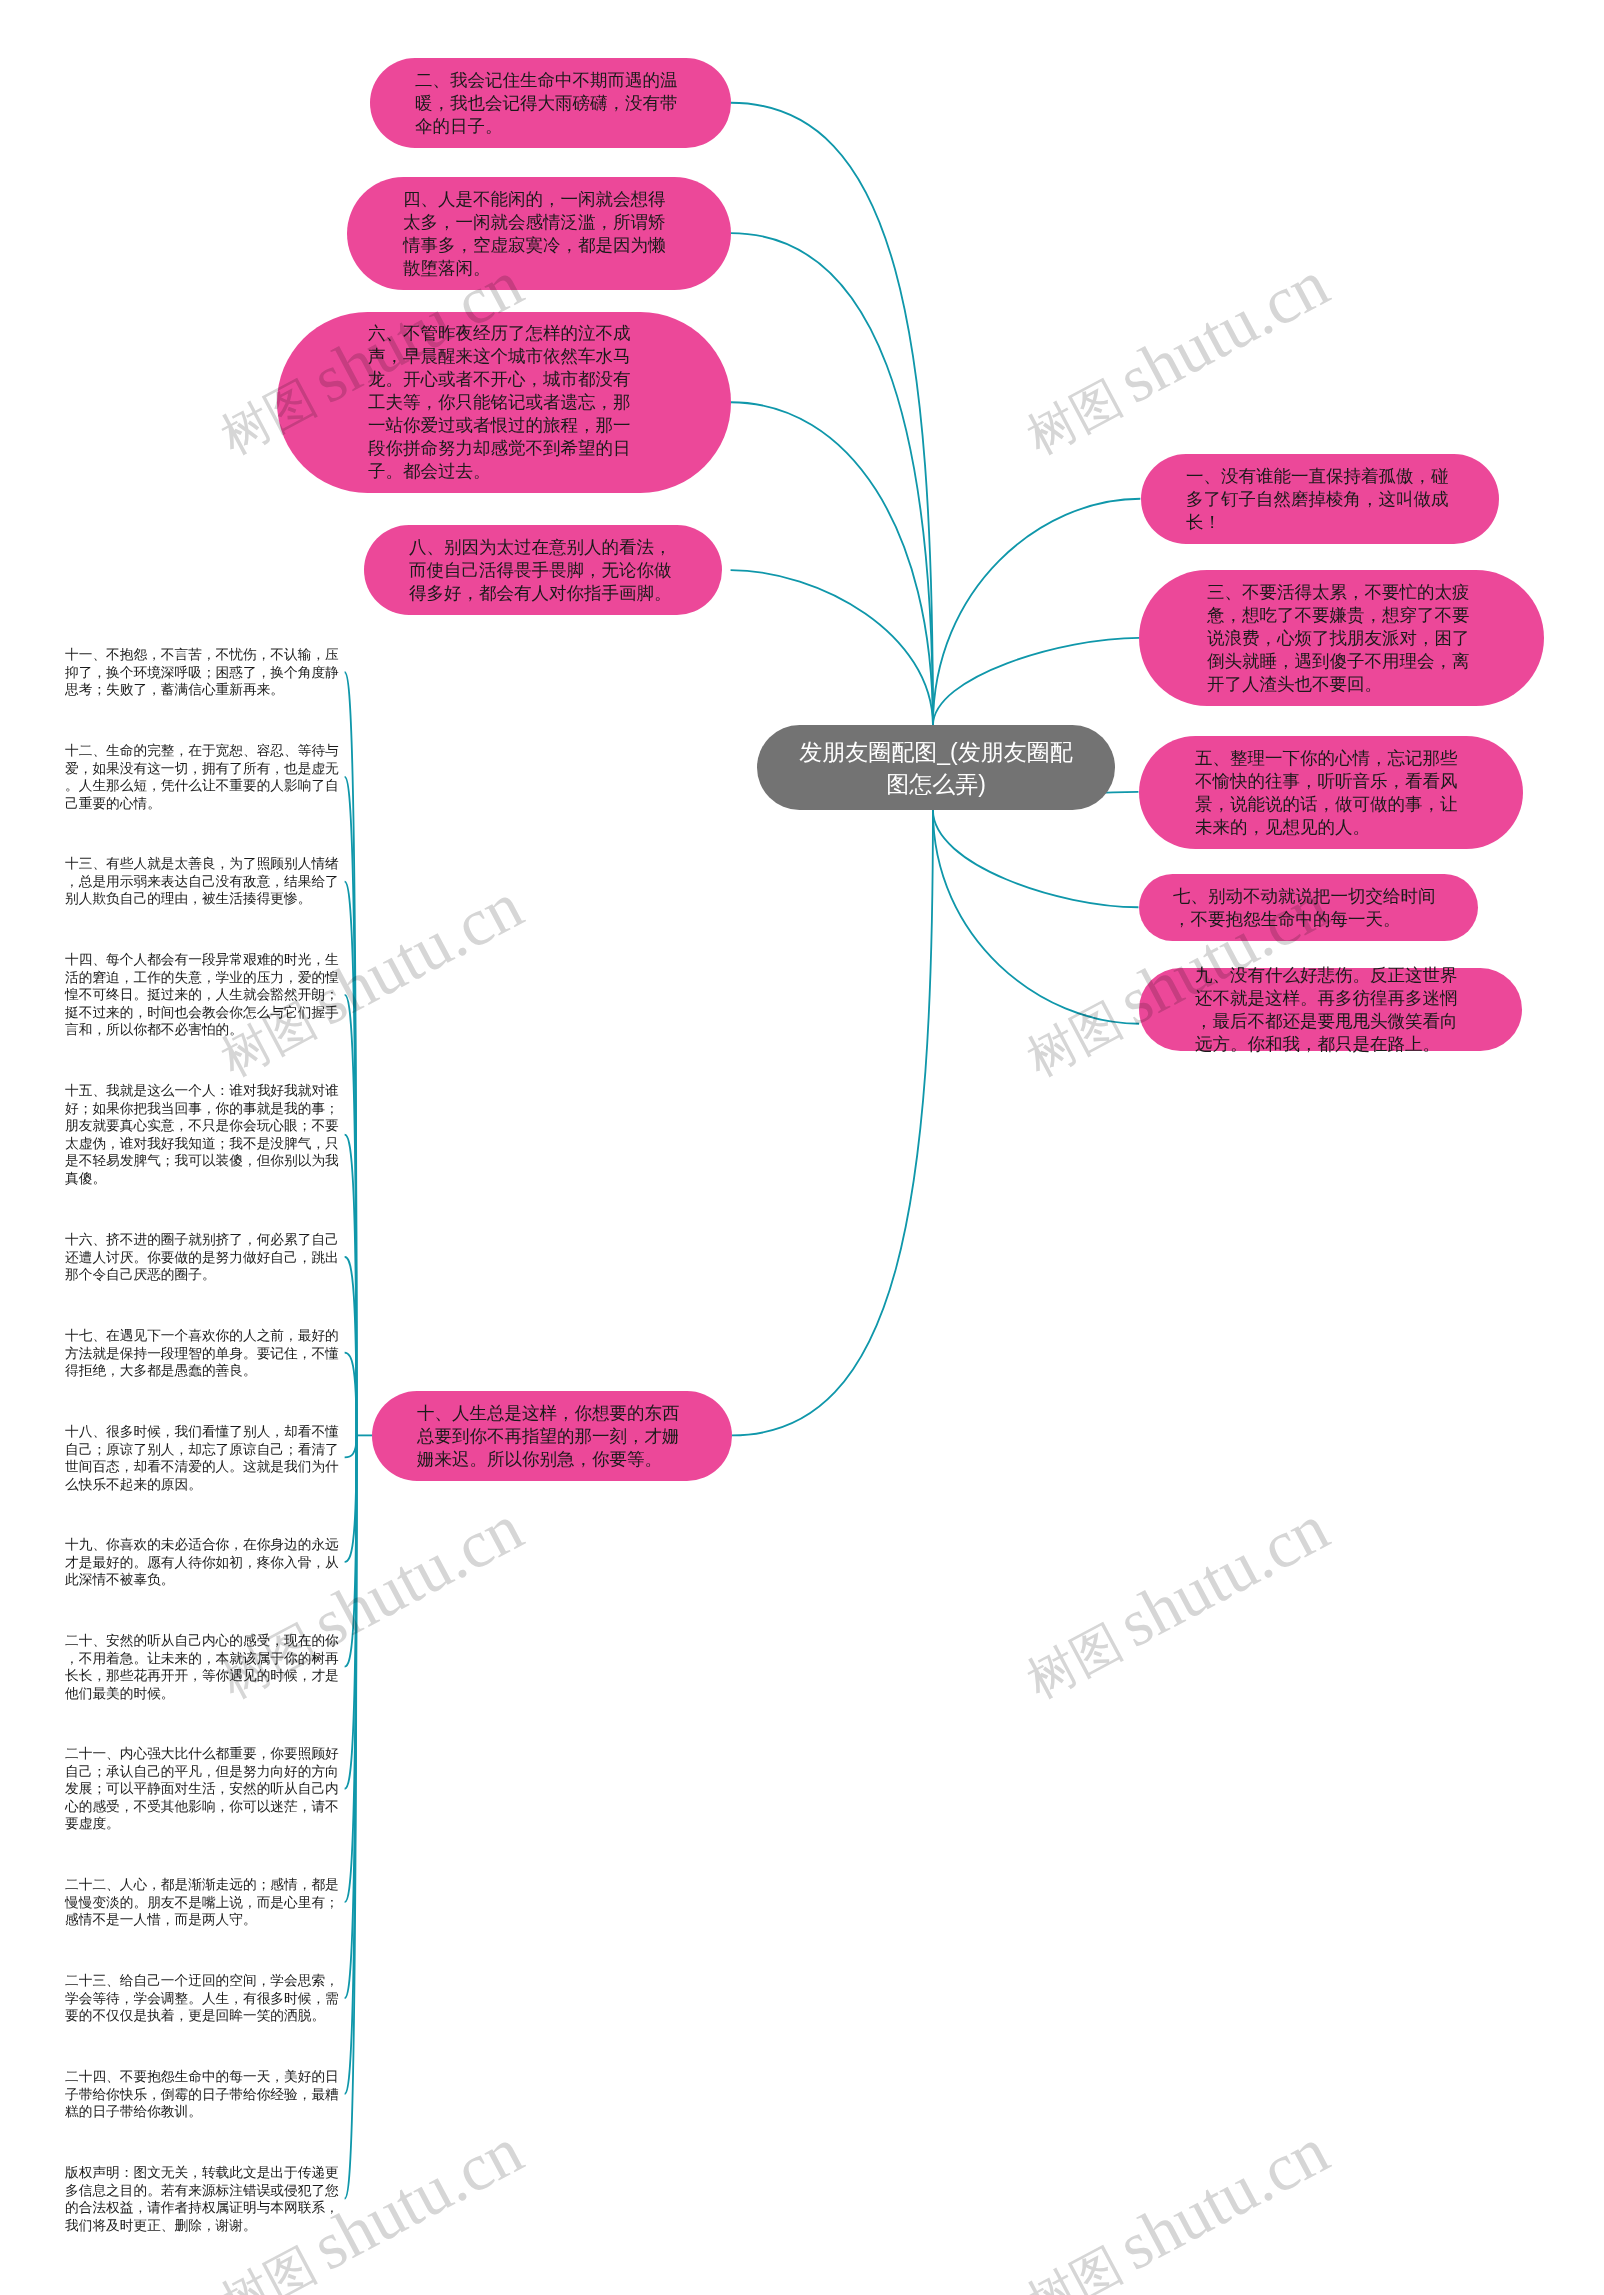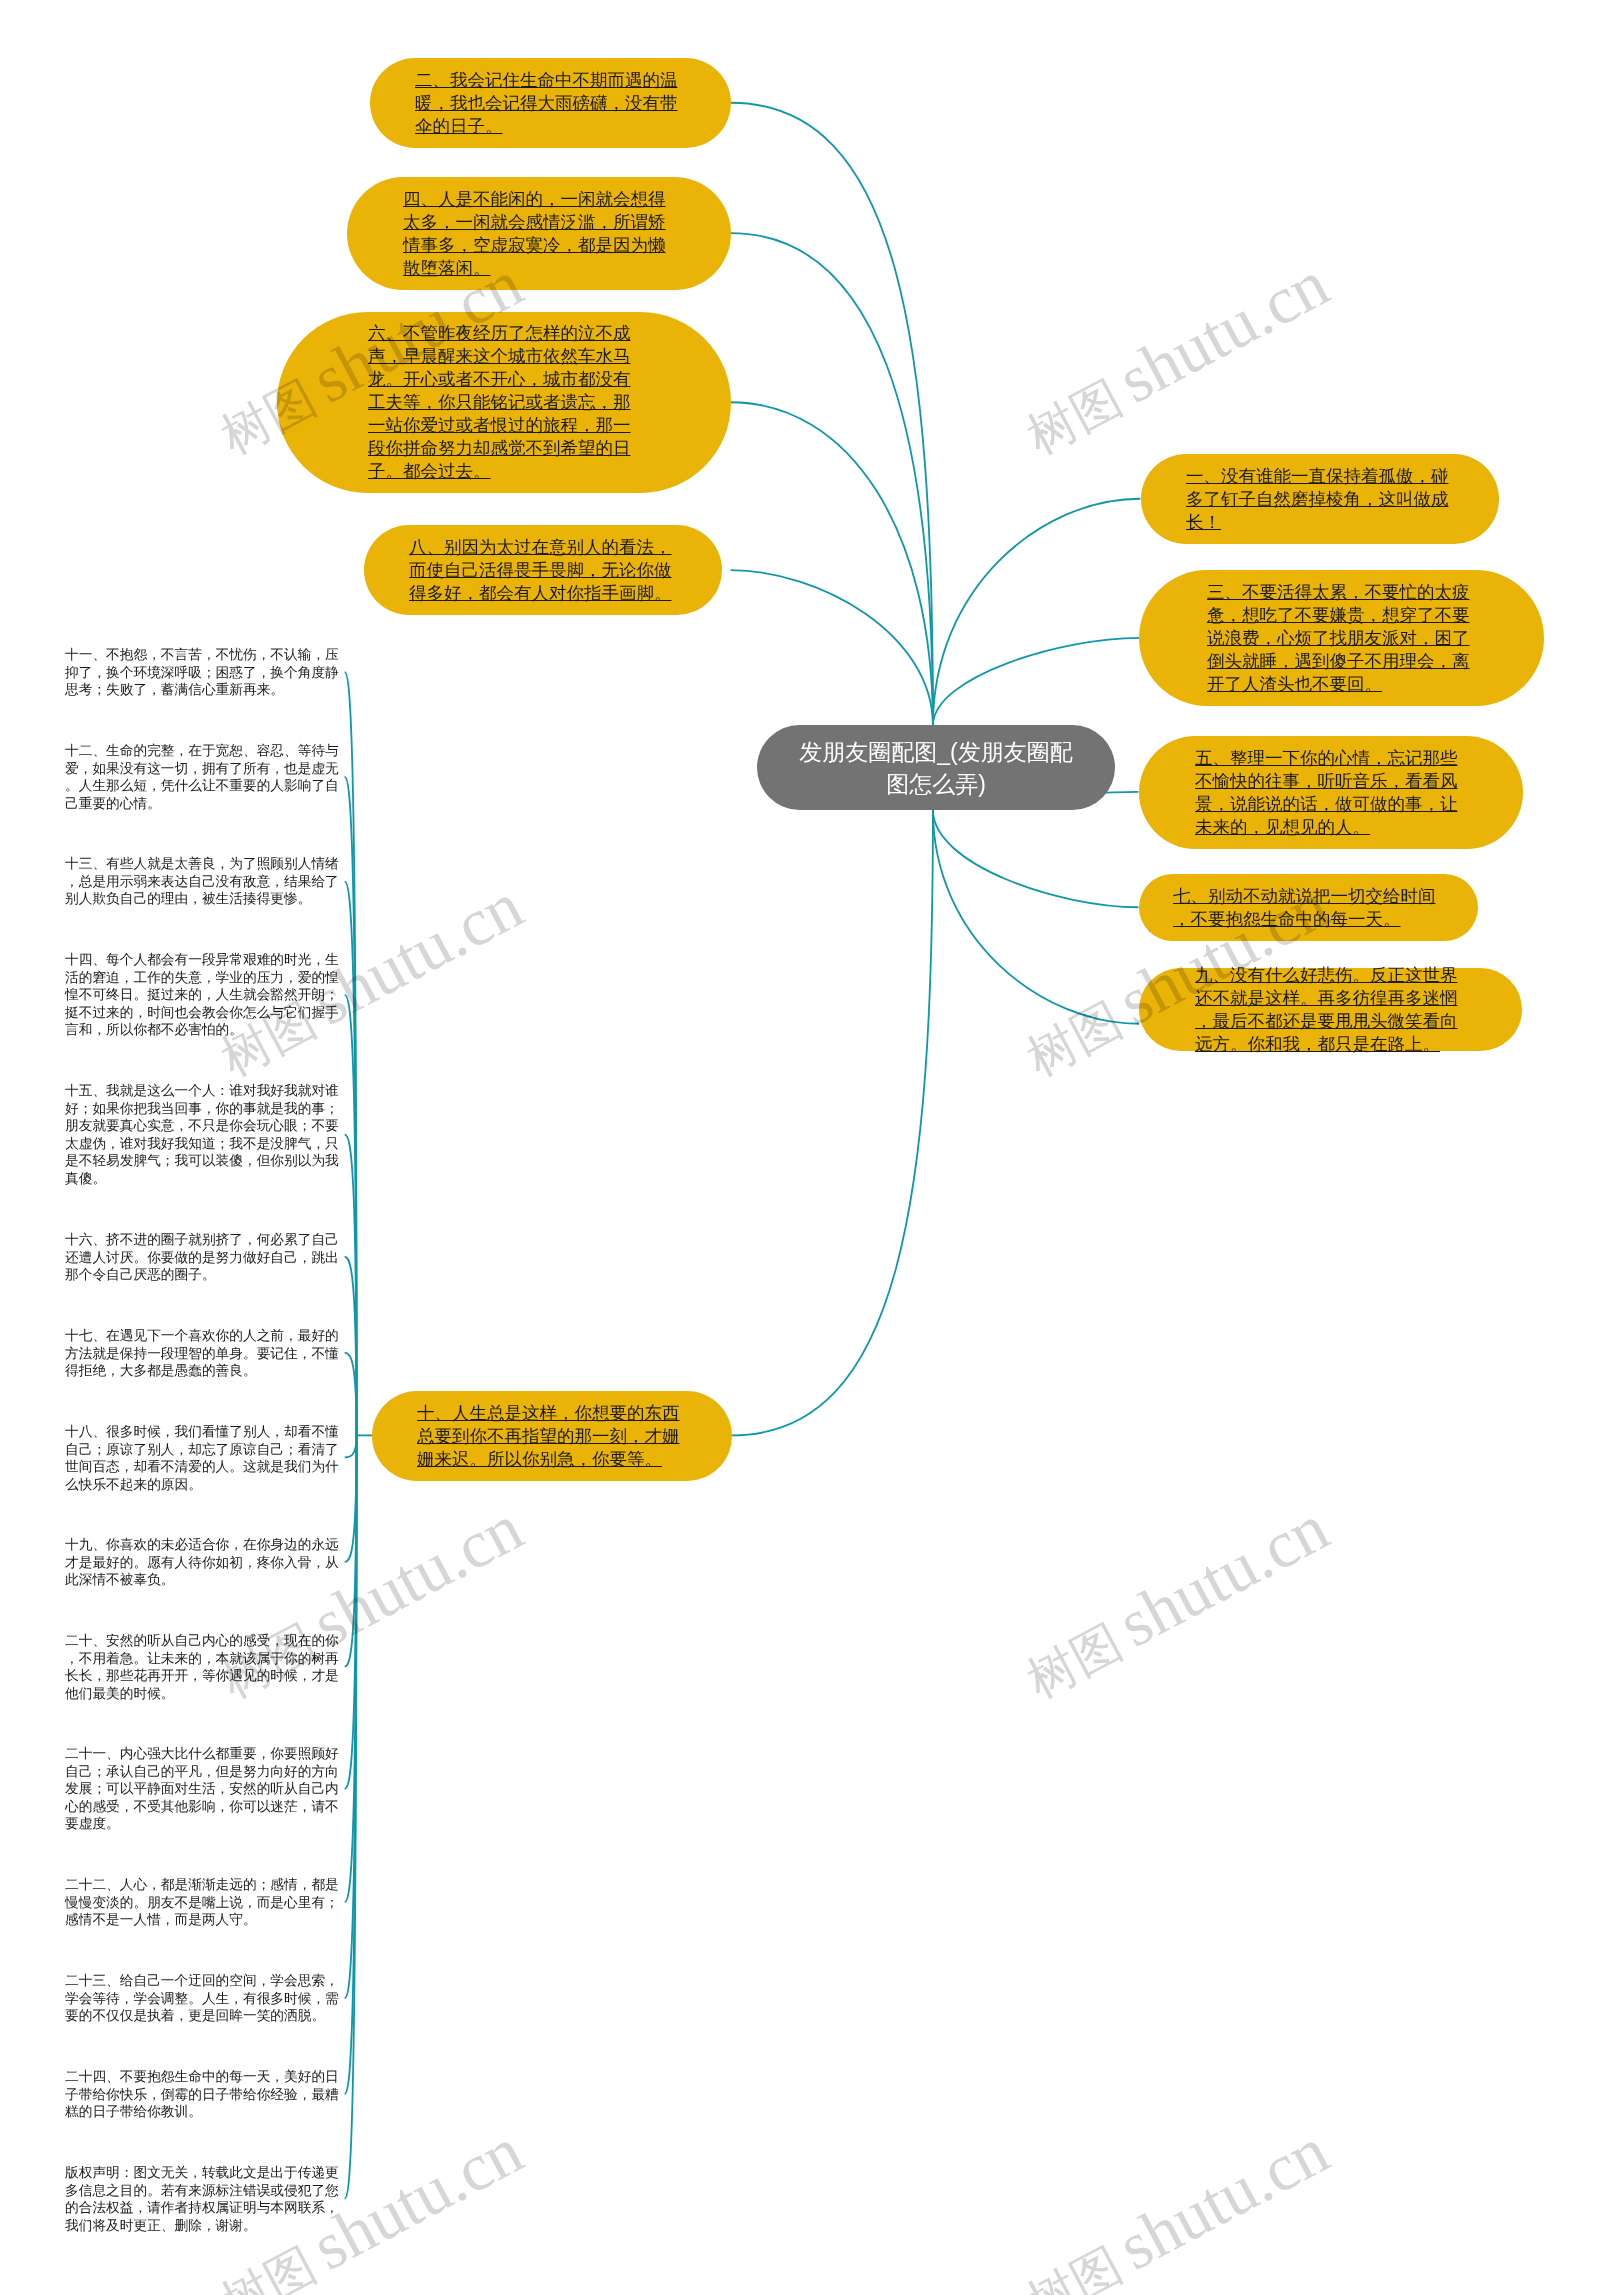--- a/index.html
+++ b/index.html
@@ -5,21 +5,21 @@
 <style>
 html,body{margin:0;padding:0;background:#ffffff;}
 body{width:1604px;height:2295px;position:relative;overflow:hidden;
      font-family:"Liberation Sans",sans-serif;color:#1a1a1a;}
 #stage{position:absolute;left:0;top:0;width:1604px;height:2295px;}
 #wm-layer{position:absolute;left:0;top:0;width:1604px;height:2295px;overflow:hidden;
           mix-blend-mode:multiply;z-index:5;pointer-events:none;}
 #edges{position:absolute;left:0;top:0;}
 #edges path{fill:none;stroke:#0f97aa;stroke-width:2.9;}
 .node{position:absolute;box-sizing:border-box;}
-.pill{background:#eab308;border-radius:626px;display:flex;align-items:center;text-decoration:underline;}
+.pill{background:#ec4899;border-radius:626px;display:flex;align-items:center;}
 .pill .t{font-size:17.5px;line-height:23px;line-break:anywhere;width:269px;}
 .central{background:#737373;border-radius:626px;color:#ffffff;display:flex;
          align-items:center;justify-content:center;}
 .central .t{font-size:23px;line-height:32px;text-align:center;line-break:anywhere;width:274px;}
 .plain .t{font-size:13.7px;line-height:17.5px;line-break:anywhere;width:276px;}
 .wmk{position:absolute;color:#d6d6d6;font-size:67px;white-space:nowrap;line-height:67px;
      font-family:"Liberation Serif",serif;transform:rotate(-28deg);transform-origin:0 100%;}
 .wmk-cjk{font-size:49px;}
 .wmk-lat{margin-left:10px;}
 </style>

